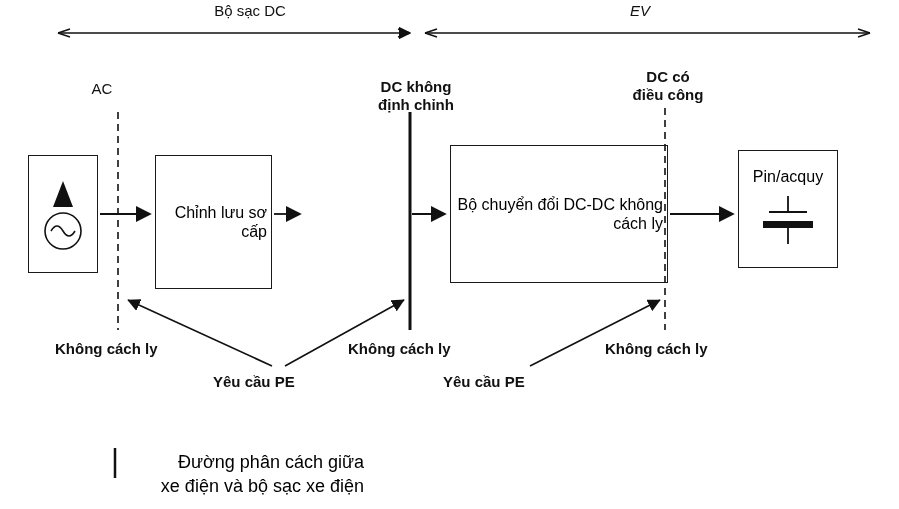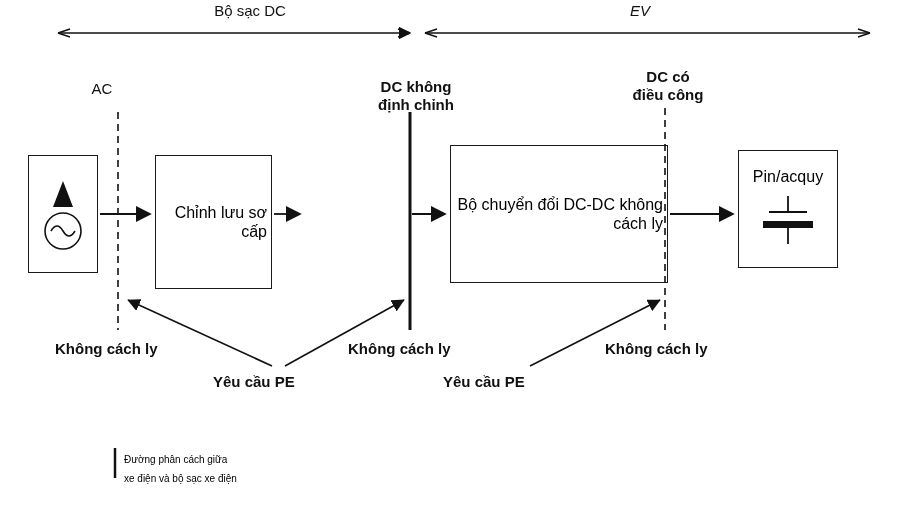--- a/index.html
+++ b/index.html
@@ -46,24 +46,24 @@
   svg.overlay {
     position: absolute;
     left: 0;
     top: 0;
     width: 899px;
     height: 509px;
     pointer-events: none;
   }
   .note {
     position: absolute;
-    font-size: 10px;
-    line-height: 19px;
+    font-size: 18px;
+    line-height: 24px;
     white-space: pre-line;
-    text-align: left;
+    text-align: right;
   }
 </style>
 </head>
 <body>
 
 <div id="canvas">
 
   <div class="lbl" style="left:190px; top:2px; width:120px;">Bộ sạc DC</div>
   <div class="lbl" style="left:610px; top:2px; width:60px;font-style:italic;">EV</div>
 

